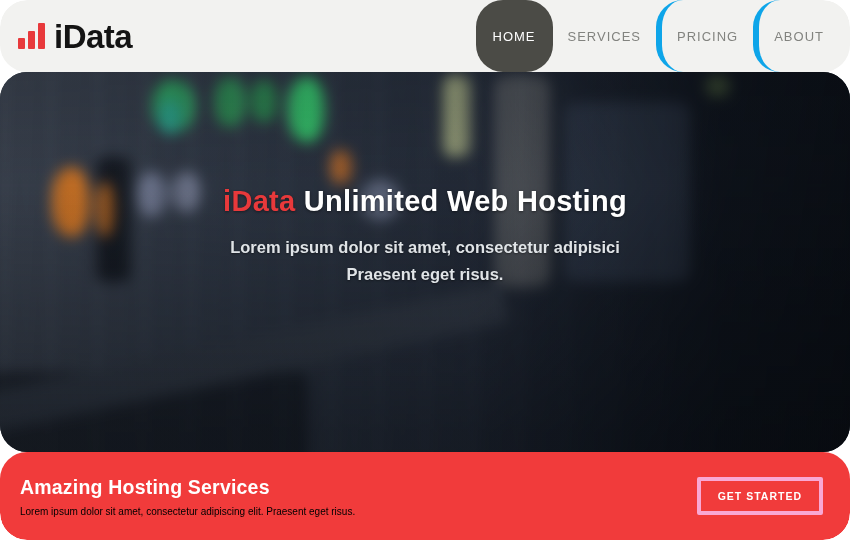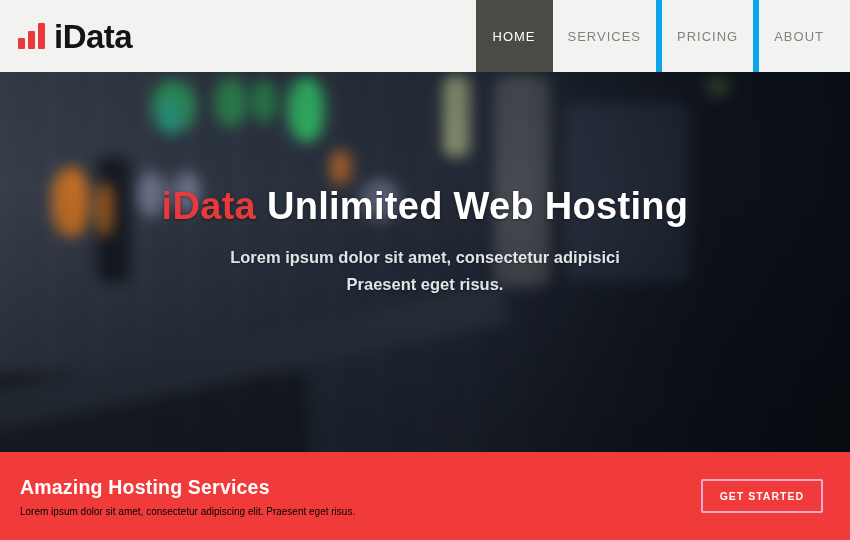--- a/index.html
+++ b/index.html
@@ -1,15 +1,15 @@
 <!DOCTYPE html>
 <html><head>
 <meta charset="utf-8">
 <style>
-  * { margin:0; padding:0; box-sizing:border-box; }
+  * { margin:0; padding:0; box-sizing:border-box;border-radius:27px; }
   html,body { width:850px; height:540px; overflow:hidden; }
   body { font-family:"Liberation Sans","DejaVu Sans",sans-serif; background:#fff; }
   .page { width:850px; height:540px; position:relative; overflow:hidden; }
 
   
   .header { height:72px; background:#f2f2f0; display:flex; justify-content:space-between; align-items:stretch; }
   .logo { display:flex; align-items:center; gap:9px; margin-left:18px; text-decoration:none; cursor:pointer; }
   .bars { display:flex; align-items:flex-end; gap:3px; height:26px; }
   .bars i { display:block; width:7px; background:#e8393b; border-radius:1px; }
   .bars i:nth-child(1){ height:11px; }
@@ -37,32 +37,32 @@
     -webkit-mask-image:linear-gradient(to right,#000 55%,rgba(0,0,0,0) 92%);
     mask-image:linear-gradient(to right,#000 55%,rgba(0,0,0,0) 92%); }
   .diag { position:absolute; left:-14px; top:336px; width:540px; height:40px;
     transform:rotate(-12deg); transform-origin:left center; border-radius:4px;
     background:repeating-linear-gradient(90deg, rgba(16,21,29,.85) 0 5px, rgba(96,106,122,.38) 5px 10px), #39414e; }
   .hero-shade { position:absolute; left:0; top:0; width:100%; height:100%;
     background:linear-gradient(to right, rgba(16,22,30,.05) 55%, rgba(6,9,14,.45) 85%),
                linear-gradient(to bottom, rgba(10,14,20,.12), rgba(10,14,20,0) 30%, rgba(6,9,13,.38) 95%); }
 
   .hero-content { position:relative; z-index:2; text-align:center; padding-top:113px; }
-  .hero-title { font-size:38px; font-weight:700; color:#fff; letter-spacing:.3px;
+  .hero-title { font-size:29px; font-weight:700; color:#fff; letter-spacing:.3px;
                 text-shadow:0 1px 3px rgba(0,0,0,.45); }
   .hero-title .accent { color:#e8393b; }
   .hero-sub { margin-top:16px; font-size:16.5px; line-height:27px; color:#e0e4e7;
               text-shadow:0 1px 2px rgba(0,0,0,.4);font-weight:bold; }
 
   
   .banner { height:88px; background:#f13b3b; display:flex; align-items:center;
             justify-content:space-between; padding:0 27px 0 20px; }
   .banner-heading { color:#fff; font-size:19.5px; font-weight:700; letter-spacing:.2px; margin-bottom:7px; }
   .banner-text { color:#000000; font-size:10px; }
-  .cta { background:transparent; border:2px solid #f9a8d4; border-radius:2px; color:#fff;
+  .cta { background:transparent; border:4px solid #f9a8d4; border-radius:2px; color:#fff;
          font-family:inherit; font-size:10.5px; font-weight:700; letter-spacing:1px;
          padding:9px 17px; cursor:pointer; }
 </style>
 </head>
 <body>
 
 <div class="page">
 
   <header class="header">
     <a class="logo">

